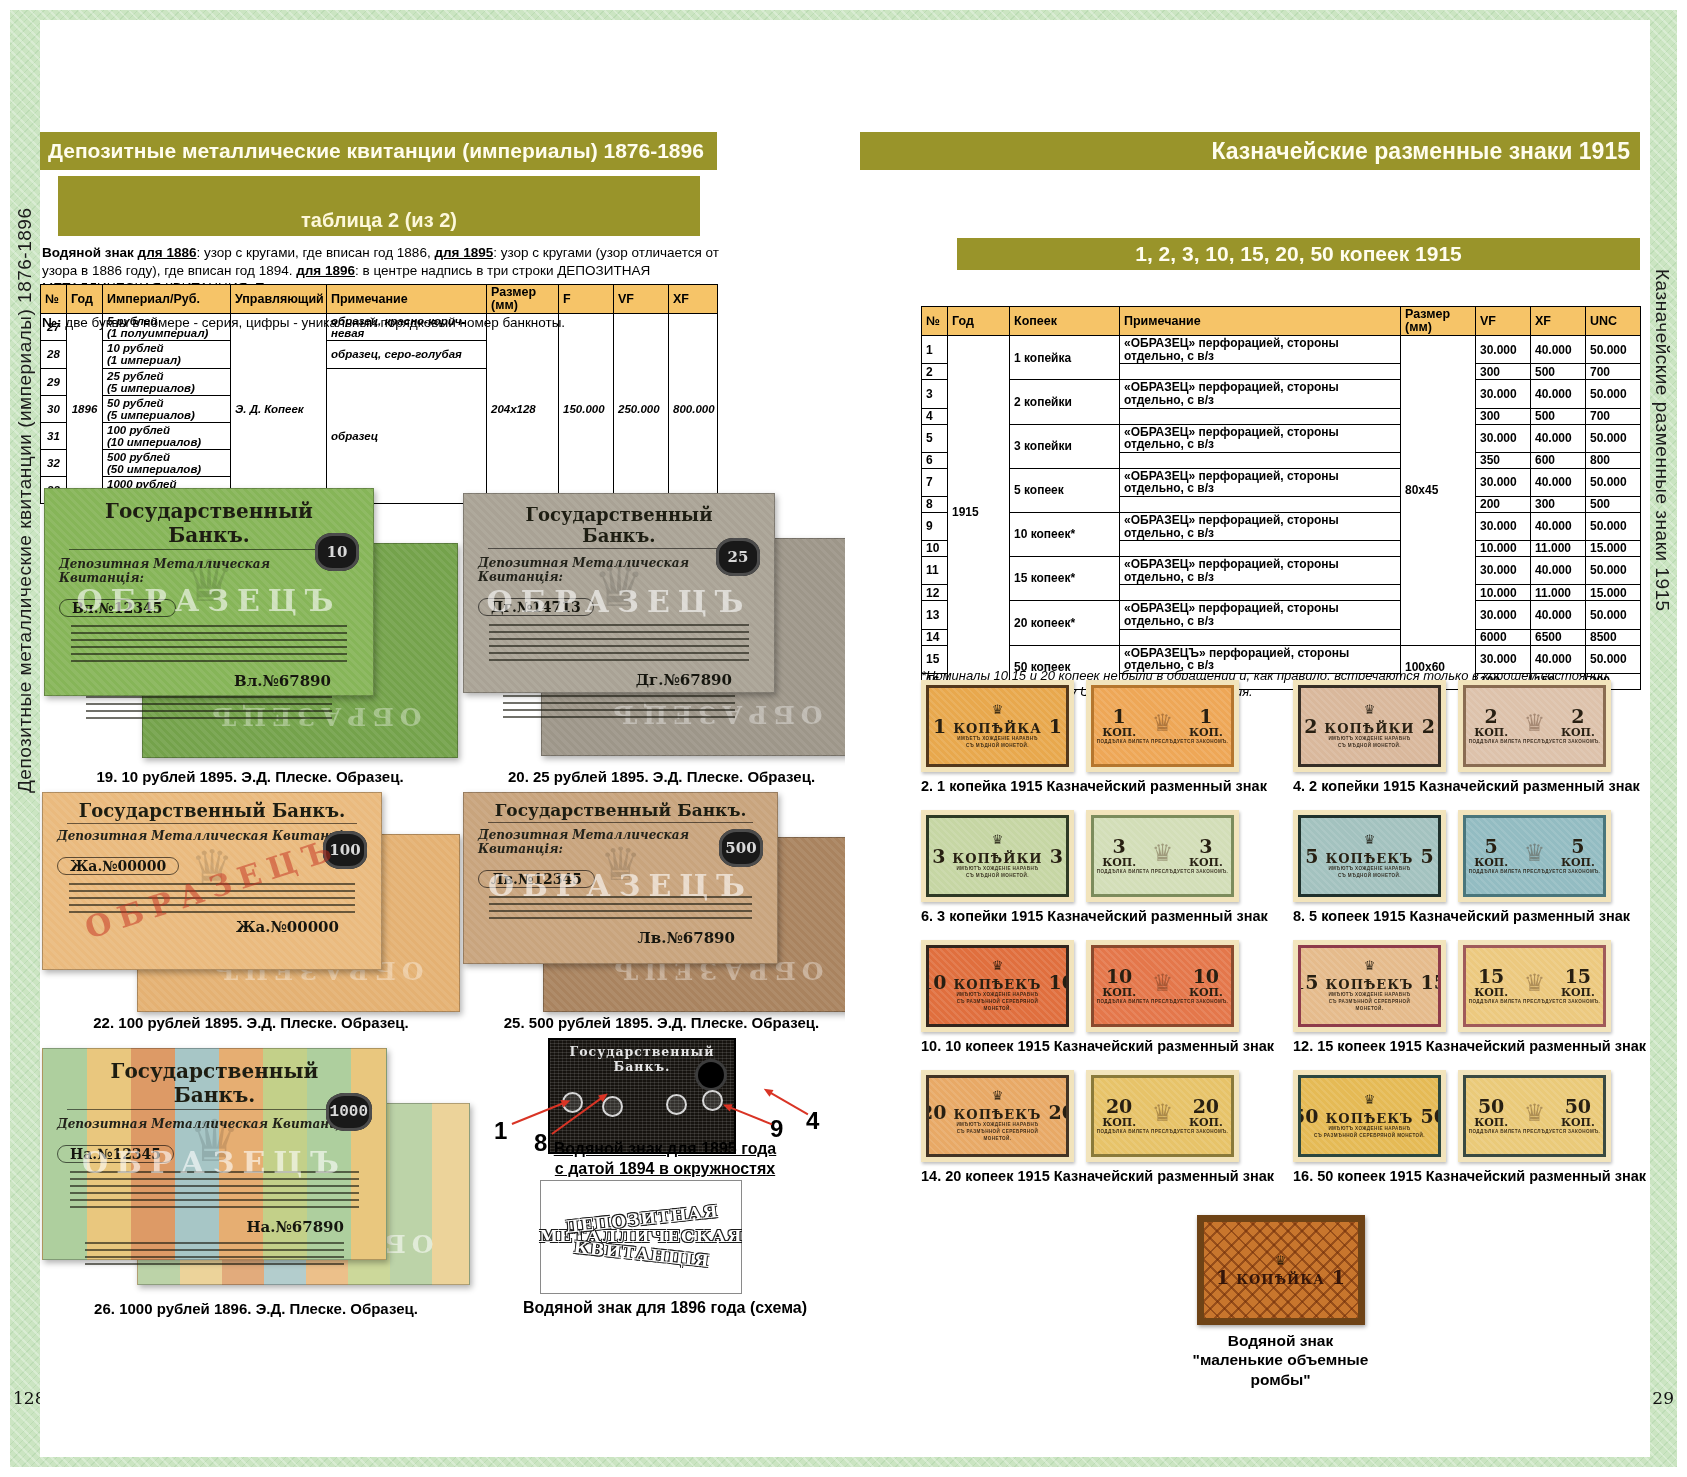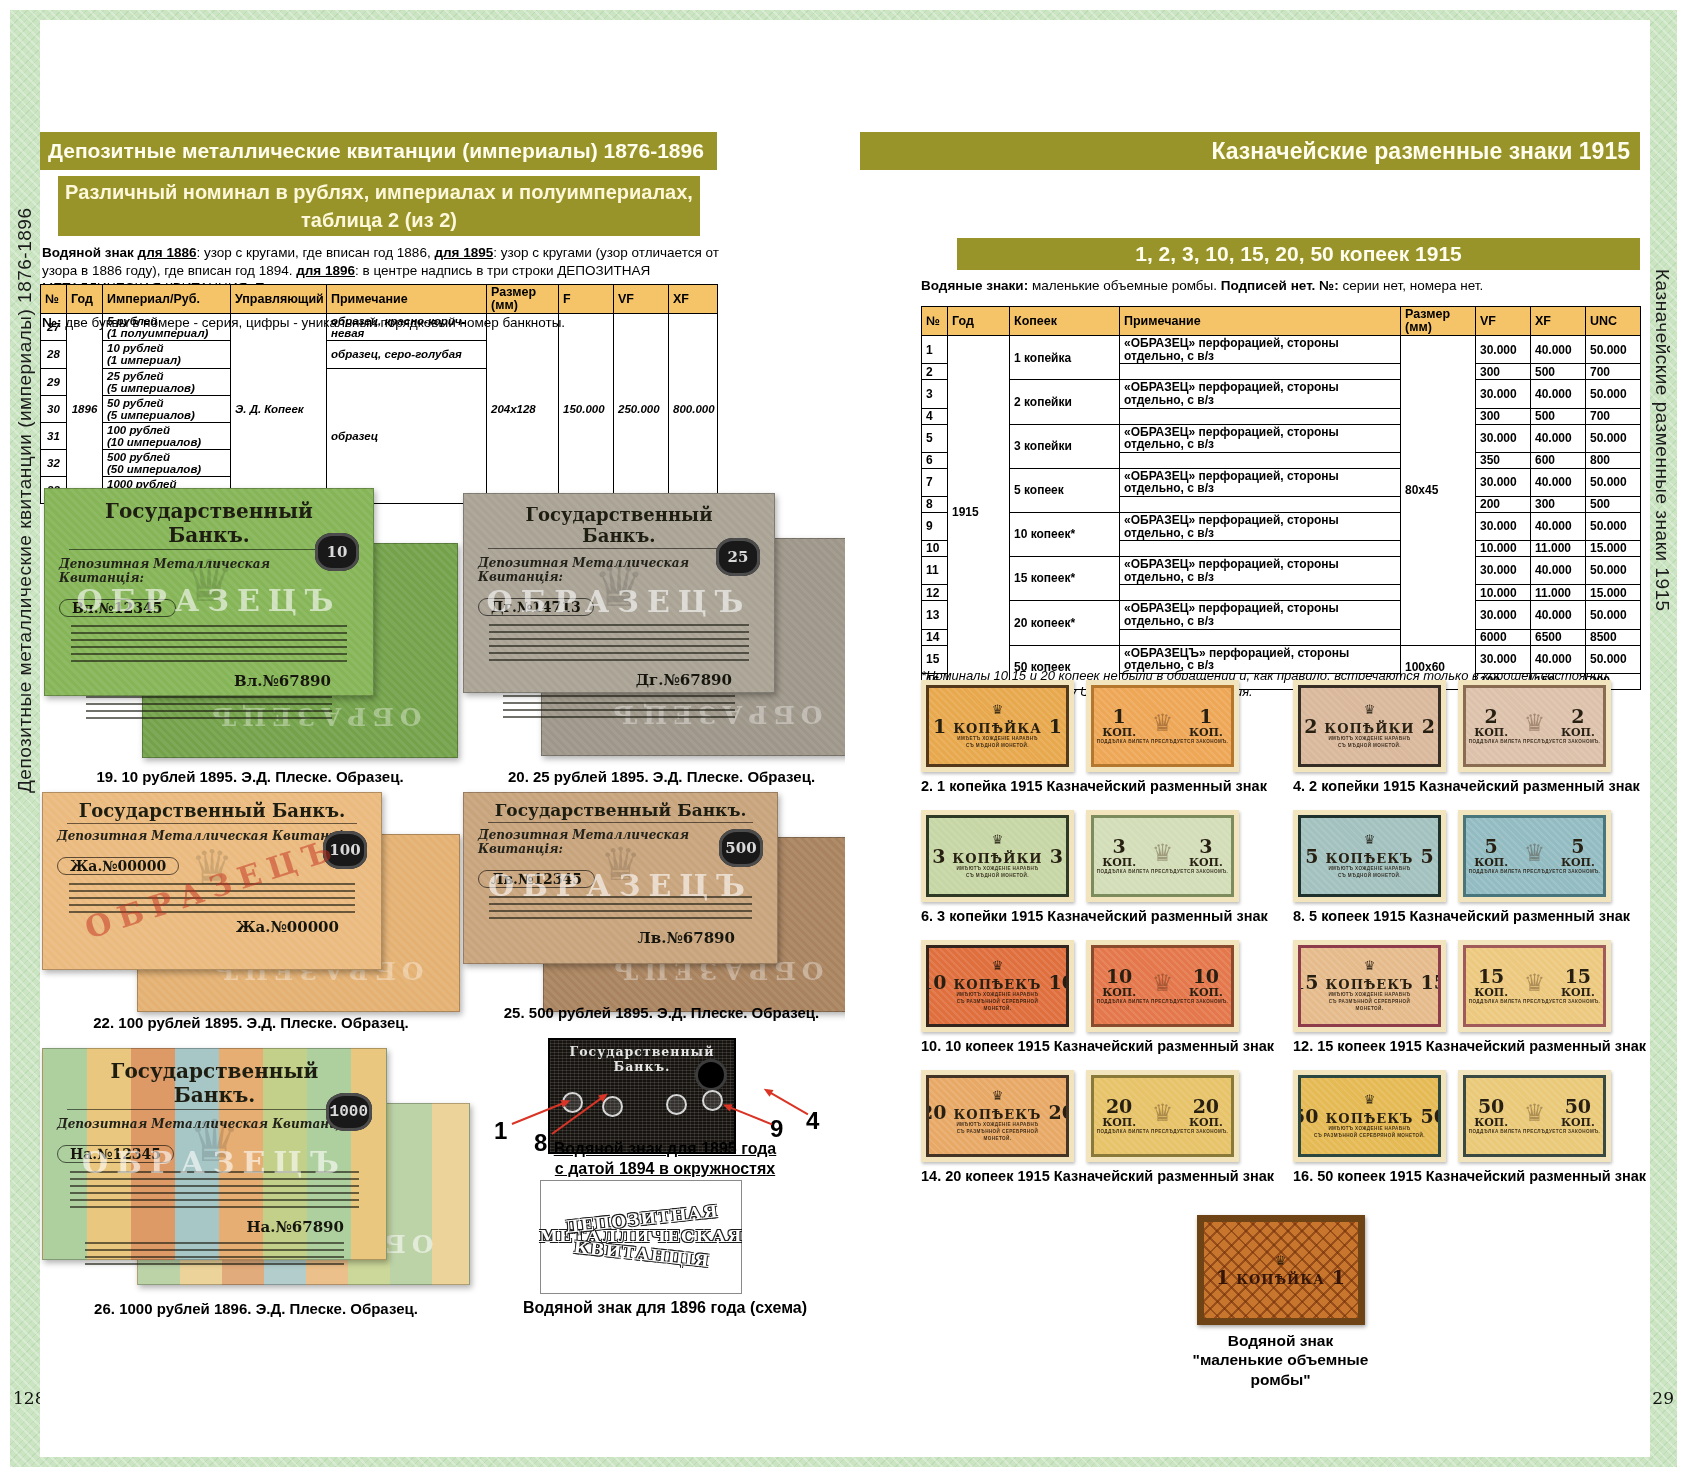--- a/index.html
+++ b/index.html
@@ -146,21 +146,21 @@
 
   <div class="side-label left">Депозитные металлические квитанции (империалы) 1876-1896</div>
   <div class="side-label right">Казначейские разменные знаки 1915</div>
   <div class="pagenum left">128</div>
   <div class="pagenum right">129</div>
 
   <div class="page page-left">
 
     <div class="olivebar lp-header">Депозитные металлические квитанции (империалы) 1876-1896</div>
     <div class="olivebar lp-sub">
-      <span>Различный номинал в рублях, империалах и полуимпериалах,</span><br>
+      <br>
       <span>таблица 2 (из 2)</span>
     </div>
 
     <div class="lp-intro"><span class="b">Водяной знак </span><span class="bu">для 1886</span><span>: узор с кругами, где вписан год 1886, </span><span class="bu">для 1895</span><span>: узор с кругами (узор отличается от узора в 1886 году), где вписан год 1894. </span><span class="bu">для 1896</span><span>: в центре надпись в три строки ДЕПОЗИТНАЯ МЕТАЛЛИЧЕСКАЯ КВИТАНЦИЯ. По остальным годам водяные знаки автору неизвестны, если у вас есть информация, пишите на books@coinsmoscow.ru.</span><br><span class="b">№:</span><span> две буквы в номере - серия, цифры - уникальный порядковый номер банкноты.</span></div>
 
     <table class="cat tbl-left">
       <colgroup>
           <col style="width:26px">
           <col style="width:36px">
           <col style="width:128px">
@@ -298,21 +298,21 @@
           <div class="bn-eagle" style="top:44px;font-size:46px;">♛</div>
           <div class="bn-title" style="font-size:17px;">Государственный Банкъ.</div>
           <div class="bn-sub" style="margin-top:5px;">Депозитная Металлическая Квитанція:</div>
           <div><span class="bn-serial">Лв.№12345</span></div>
           <div class="bn-badge" style="top:36px;">500</div>
           <div class="bn-lines" style="height:28px;"></div>
           <div class="bn-serial2">Лв.№67890</div>
           <div class="bn-overlay">ОБРАЗЕЦЪ</div>
         </div>
       </div>
-      <div class="fig-caption" style="top:212px;">25. 500 рублей 1895. Э.Д. Плеске. Образец.</div>
+      <div class="fig-caption" style="top:222px;">25. 500 рублей 1895. Э.Д. Плеске. Образец.</div>
     </div>
 
     <div class="fig" style="left:2px;top:1028px;width:428px;height:272px;">
       <div class="bignote" style="left:95px;top:55px;width:333px;height:182px;background:repeating-linear-gradient(90deg,#bcd3a8 0 42px,#ecd39a 42px 84px,#e2ab7c 84px 126px,#b3cdcd 126px 168px,#ecc08a 168px 210px,#ccd89a 210px 252px);">
         <div class="bn-mirror" style="color:rgba(255,255,255,.55);">ОБРАЗЕЦЪ</div>
       </div>
       <div class="bignote" style="left:0;top:0;width:345px;height:212px;background:repeating-linear-gradient(90deg,#aecf9e 0 44px,#e9c77e 44px 88px,#dd9a66 88px 132px,#a7c6c6 132px 176px,#e6ae72 176px 220px,#c3d089 220px 264px);">
         <div class="bn-inner">
           <div class="bn-eagle">♛</div>
           <div class="bn-title">Государственный Банкъ.</div>
@@ -360,21 +360,20 @@
       </div>
       <div class="wm-caption" style="top:118px;">Водяной знак для 1896 года (схема)</div>
     </div>
   </div>
 
   <div class="page page-right">
 
     <div class="olivebar rp-header">Казначейские разменные знаки 1915</div>
     <div class="olivebar rp-sub">1, 2, 3, 10, 15, 20, 50 копеек 1915</div>
 
-    <div class="rp-intro"><span class="b">Водяные знаки:</span><span> маленькие объемные ромбы. </span><span class="b">Подписей нет.</span><span> </span><span class="b">№:</span><span> серии нет, номера нет.</span></div>
 
     <table class="cat tbl-right">
       <colgroup>
           <col style="width:26px">
           <col style="width:62px">
           <col style="width:110px">
           <col style="width:281px">
           <col style="width:75px">
           <col style="width:55px">
           <col style="width:55px">

